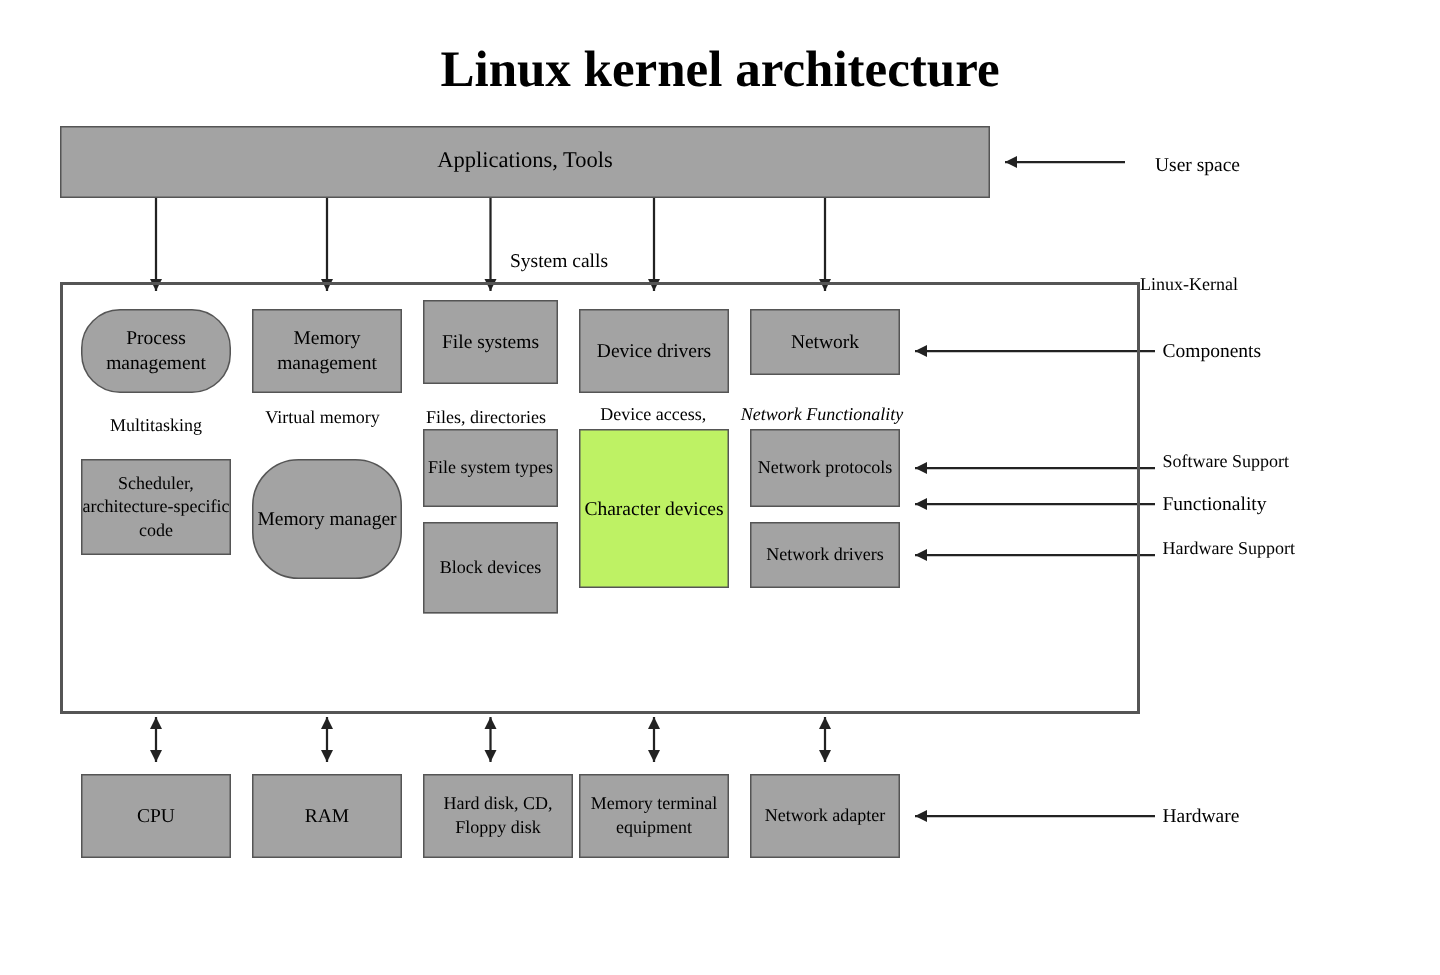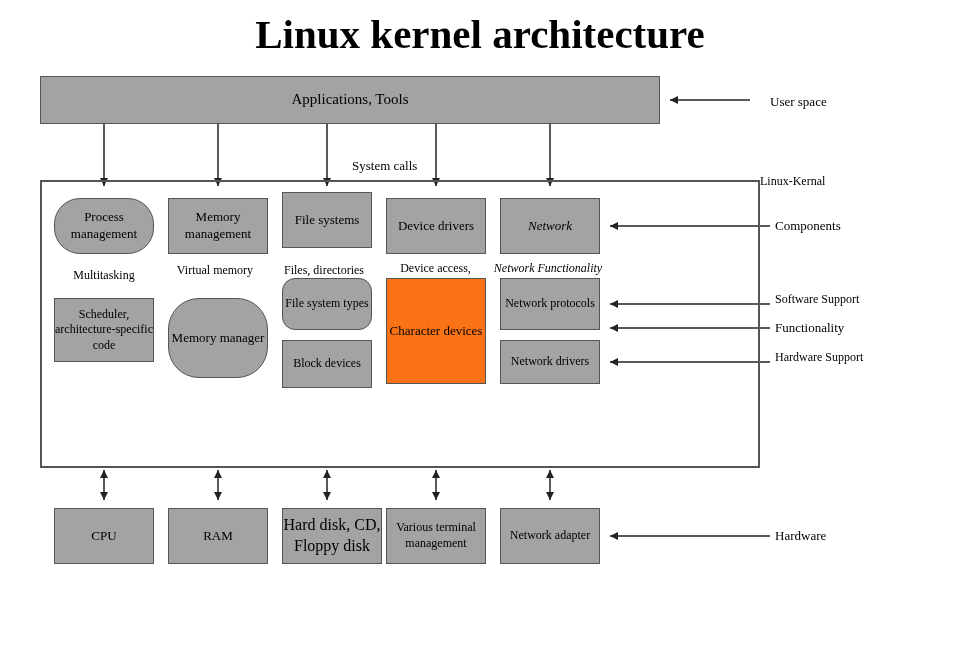--- a/index.html
+++ b/index.html
@@ -7,23 +7,23 @@
       width: 960px;
       height: 650px;
       background: #fff;
       font-family: serif;
       overflow: hidden;
       position: relative;
     }
 
     h1 {
       text-align: center;
-      font-size: 41px;
+      font-size: 34px;
       font-weight: bold;
-      padding: 10px 0 10px;
+      padding: 28px 0 10px;
       font-family: serif;
     }
 
     .diagram {
       position: relative;
       width: 900px;
       margin: 0 auto;
     }
 
     
@@ -52,42 +52,42 @@
       width: 720px; height: 288px;
       background: transparent;
       border: 2px solid #555;
     }
 
     
     .proc-mgmt   { left: 24px;  top: 130px; width: 100px; height: 56px; border-radius: 26px; }
     .mem-mgmt    { left: 138px; top: 130px; width: 100px; height: 56px; }
     .file-sys    { left: 252px; top: 124px; width: 90px;  height: 56px; }
     .dev-drv     { left: 356px; top: 130px; width: 100px; height: 56px; }
-    .network     { left: 470px; top: 130px; width: 100px; height: 56px; font-style: italic; }
+    .network     { left: 470px; top: 130px; width: 100px; height: 44px; }
 
     
     .func-label {
       position: absolute;
       font-size: 12px;
       text-align: center;
     }
 
     
     .sched       { left: 24px;  top: 230px; width: 100px; height: 64px; font-size: 12px; }
     .mem-mgr     { left: 138px; top: 230px; width: 100px; height: 80px; border-radius: 31px; }
-    .fs-types    { left: 252px; top: 210px; width: 90px;  height: 52px; font-size: 12px; border-radius: 13px; }
-    .blk-dev     { left: 252px; top: 272px; width: 90px;  height: 48px; font-size: 12px; }
-    .char-dev    { left: 356px; top: 210px; width: 100px; height: 106px; background: #f97316; }
+    .fs-types    { left: 252px; top: 210px; width: 90px;  height: 52px; font-size: 12px; }
+    .blk-dev     { left: 252px; top: 272px; width: 90px;  height: 61px; font-size: 12px; }
+    .char-dev    { left: 356px; top: 210px; width: 100px; height: 106px; background: #bef264; }
     .net-proto   { left: 470px; top: 210px; width: 100px; height: 52px; font-size: 12px; }
     .net-drv     { left: 470px; top: 272px; width: 100px; height: 44px; font-size: 12px; }
 
     
     .cpu-box     { left: 24px;  top: 440px; width: 100px; height: 56px; }
     .ram-box     { left: 138px; top: 440px; width: 100px; height: 56px; }
-    .hdd-box     { left: 252px; top: 440px; width: 100px; height: 56px; font-size: 16px; }
+    .hdd-box     { left: 252px; top: 440px; width: 100px; height: 56px; font-size: 12px; }
     .term-box    { left: 356px; top: 440px; width: 100px; height: 56px; font-size: 12px; }
     .net-adp     { left: 470px; top: 440px; width: 100px; height: 56px; font-size: 12px; }
 
     
     .side-label {
       position: absolute;
       font-size: 13px;
       white-space: nowrap;
     }
 
@@ -226,33 +226,33 @@
   <div class="box cpu-box">
     <span>CPU</span>
   </div>
   <div class="box ram-box">
     <span>RAM</span>
   </div>
   <div class="box hdd-box">
     <span>Hard disk, CD, Floppy disk</span>
   </div>
   <div class="box term-box">
-    <span>Various terminal management</span>
+    <span>Memory terminal equipment</span>
   </div>
   <div class="box net-adp">
     <span>Network adapter</span>
   </div>
 
   <div class="side-label" style="left:740px; top:26px;">
     <span>User space</span>
   </div>
   <div class="side-label" style="left:730px; top:106px; font-size:12px;">
     <span>Linux-Kernal</span>
   </div>
-  <div class="side-label" style="left:310px; top:90px; font-size:13px;margin-left:12px;">
+  <div class="side-label" style="left:310px; top:90px; font-size:13px;">
     <span>System calls</span>
   </div>
   <div class="side-label" style="left:745px; top:150px;">
     <span>Components</span>
   </div>
   <div class="side-label" style="left:745px; top:252px;">
     <span>Functionality</span>
   </div>
   <div class="side-label" style="left:745px; top:224px; font-size:12px;">
     <span>Software Support</span>

